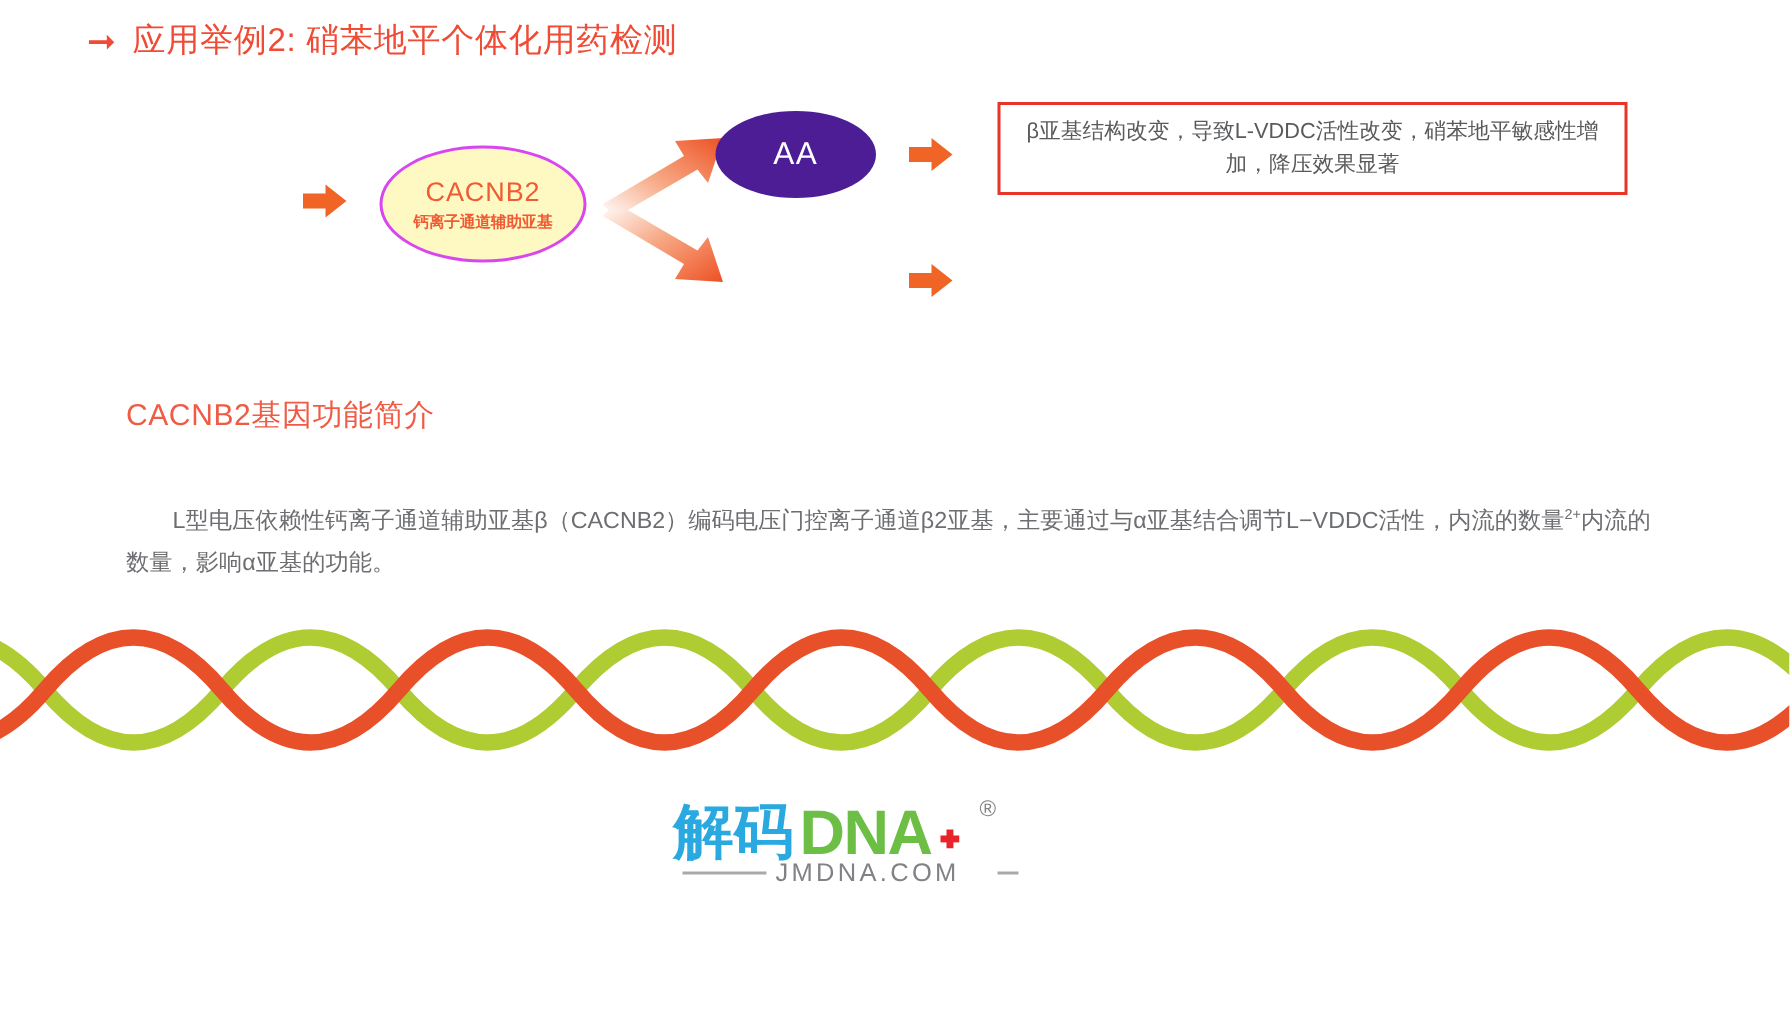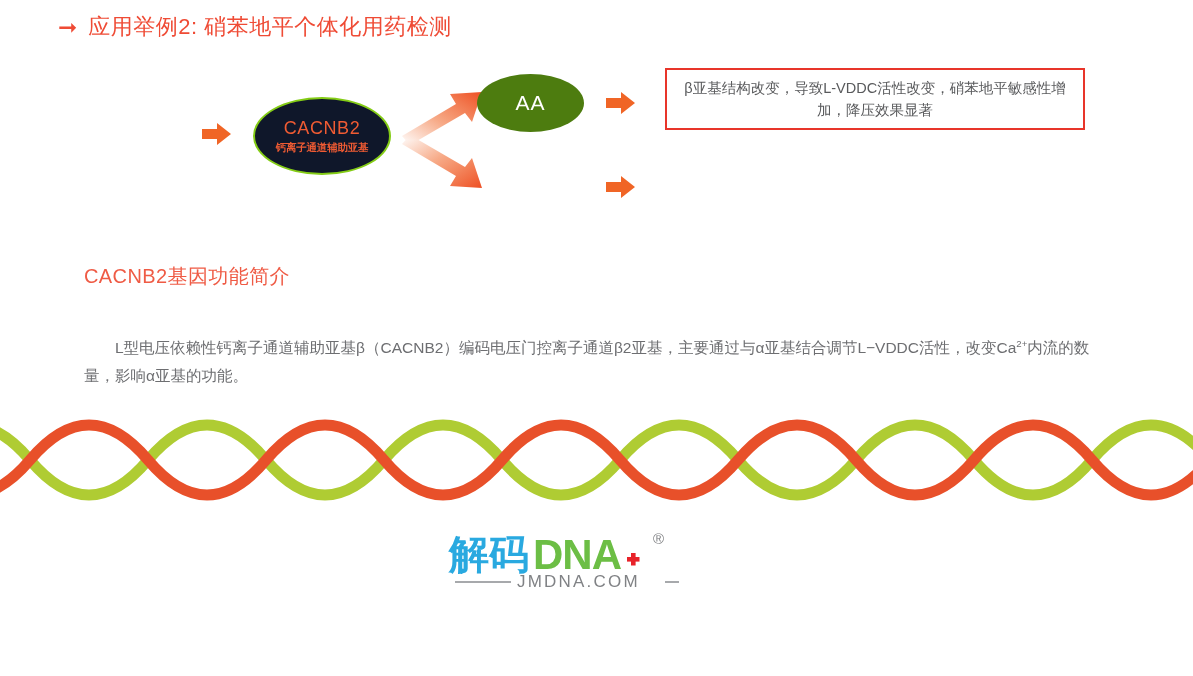--- a/index.html
+++ b/index.html
@@ -37,27 +37,27 @@
   #diagram { position: absolute; left: 0; top: 0; width: 1193px; height: 250px; }
 
   .ellipse {
     position: absolute;
     display: flex; flex-direction: column;
     align-items: center; justify-content: center;
     text-align: center;
     box-sizing: border-box;
   }
   .ellipse.filled {
-    background: #4d7c0f;
+    background: #4c1d95;
     border-radius: 50%;
     color: #ffffff;
   }
   .ellipse.outlined {
-    background: #0f172a;
-    border: 2px solid #84cc16;
+    background: #fef9c3;
+    border: 2px solid #d946ef;
     border-radius: 50%;
     color: #ef5b33;
   }
 
   #node-drug { left: 62px; top: 97px; width: 128px; height: 74px; }
   #node-drug .lbl { font-size: 21px; letter-spacing: 1px; }
 
   #node-gene { left: 253px; top: 97px; width: 138px; height: 78px; }
   #node-gene .lbl-main { font-size: 18px; letter-spacing: .6px; }
   #node-gene .lbl-sub  { font-size: 10.5px; margin-top: 2px; font-weight: bold; letter-spacing: -.2px; }
@@ -190,21 +190,21 @@
     <path d="M0 7 L15 7 L15 1 L29 12 L15 23 L15 17 L0 17 Z" fill="#f06526"></path>
   </svg>
 
   <div class="callout" id="callout-aa">
     <span>β亚基结构改变，导致L-VDDC活性改变，硝苯地平敏感性增加，降压效果显著</span>
   </div>
 </div>
 
 <div id="section-heading">CACNB2基因功能简介</div>
 
-<p id="section-body"><span>L型电压依赖性钙离子通道辅助亚基β（CACNB2）编码电压门控离子通道β2亚基，主要通过与α亚基结合调节L−VDDC活性，改变Ca</span><sup>2+</sup><span>内流的数量，影响α亚基的功能。</span></p>
+<p id="section-body"><span>L型电压依赖性钙离子通道辅助亚基β（CACNB2）编码电压门控离子通道β2亚基，主要通过与α亚基结合调节L−VDDC活性，内流的数量</span><sup>2+</sup><span>内流的数量，影响α亚基的功能。</span></p>
 
 <svg id="dna-band" viewBox="0 0 1193 104" preserveAspectRatio="none">
   <g fill="none" stroke-width="11" stroke-linecap="round">
     <path stroke="#afcc33" d="M-30,17 Q0.5,17 30,52 Q59.5,87 89,87 Q118.5,87 148,52 Q177.5,17 207,17 Q236.5,17 266,52 Q295.5,87 325,87 Q354.5,87 384,52 Q413.5,17 443,17 Q472.5,17 502,52 Q531.5,87 561,87 Q590.5,87 620,52 Q649.5,17 679,17 Q708.5,17 738,52 Q767.5,87 797,87 Q826.5,87 856,52 Q885.5,17 915,17 Q944.5,17 974,52 Q1003.5,87 1033,87 Q1062.5,87 1092,52 Q1121.5,17 1151,17 Q1180.5,17 1210,52"></path>
     <path stroke="#e8502a" d="M-30,87 Q0.5,87 30,52 Q59.5,17 89,17 Q118.5,17 148,52 Q177.5,87 207,87 Q236.5,87 266,52 Q295.5,17 325,17 Q354.5,17 384,52 Q413.5,87 443,87 Q472.5,87 502,52 Q531.5,17 561,17 Q590.5,17 620,52 Q649.5,87 679,87 Q708.5,87 738,52 Q767.5,17 797,17 Q826.5,17 856,52 Q885.5,87 915,87 Q944.5,87 974,52 Q1003.5,17 1033,17 Q1062.5,17 1092,52 Q1121.5,87 1151,87 Q1180.5,87 1210,52"></path>
   </g>
 </svg>
 
 <div id="logo-block">
   <svg id="logo-mark" viewBox="0 0 300 62">

